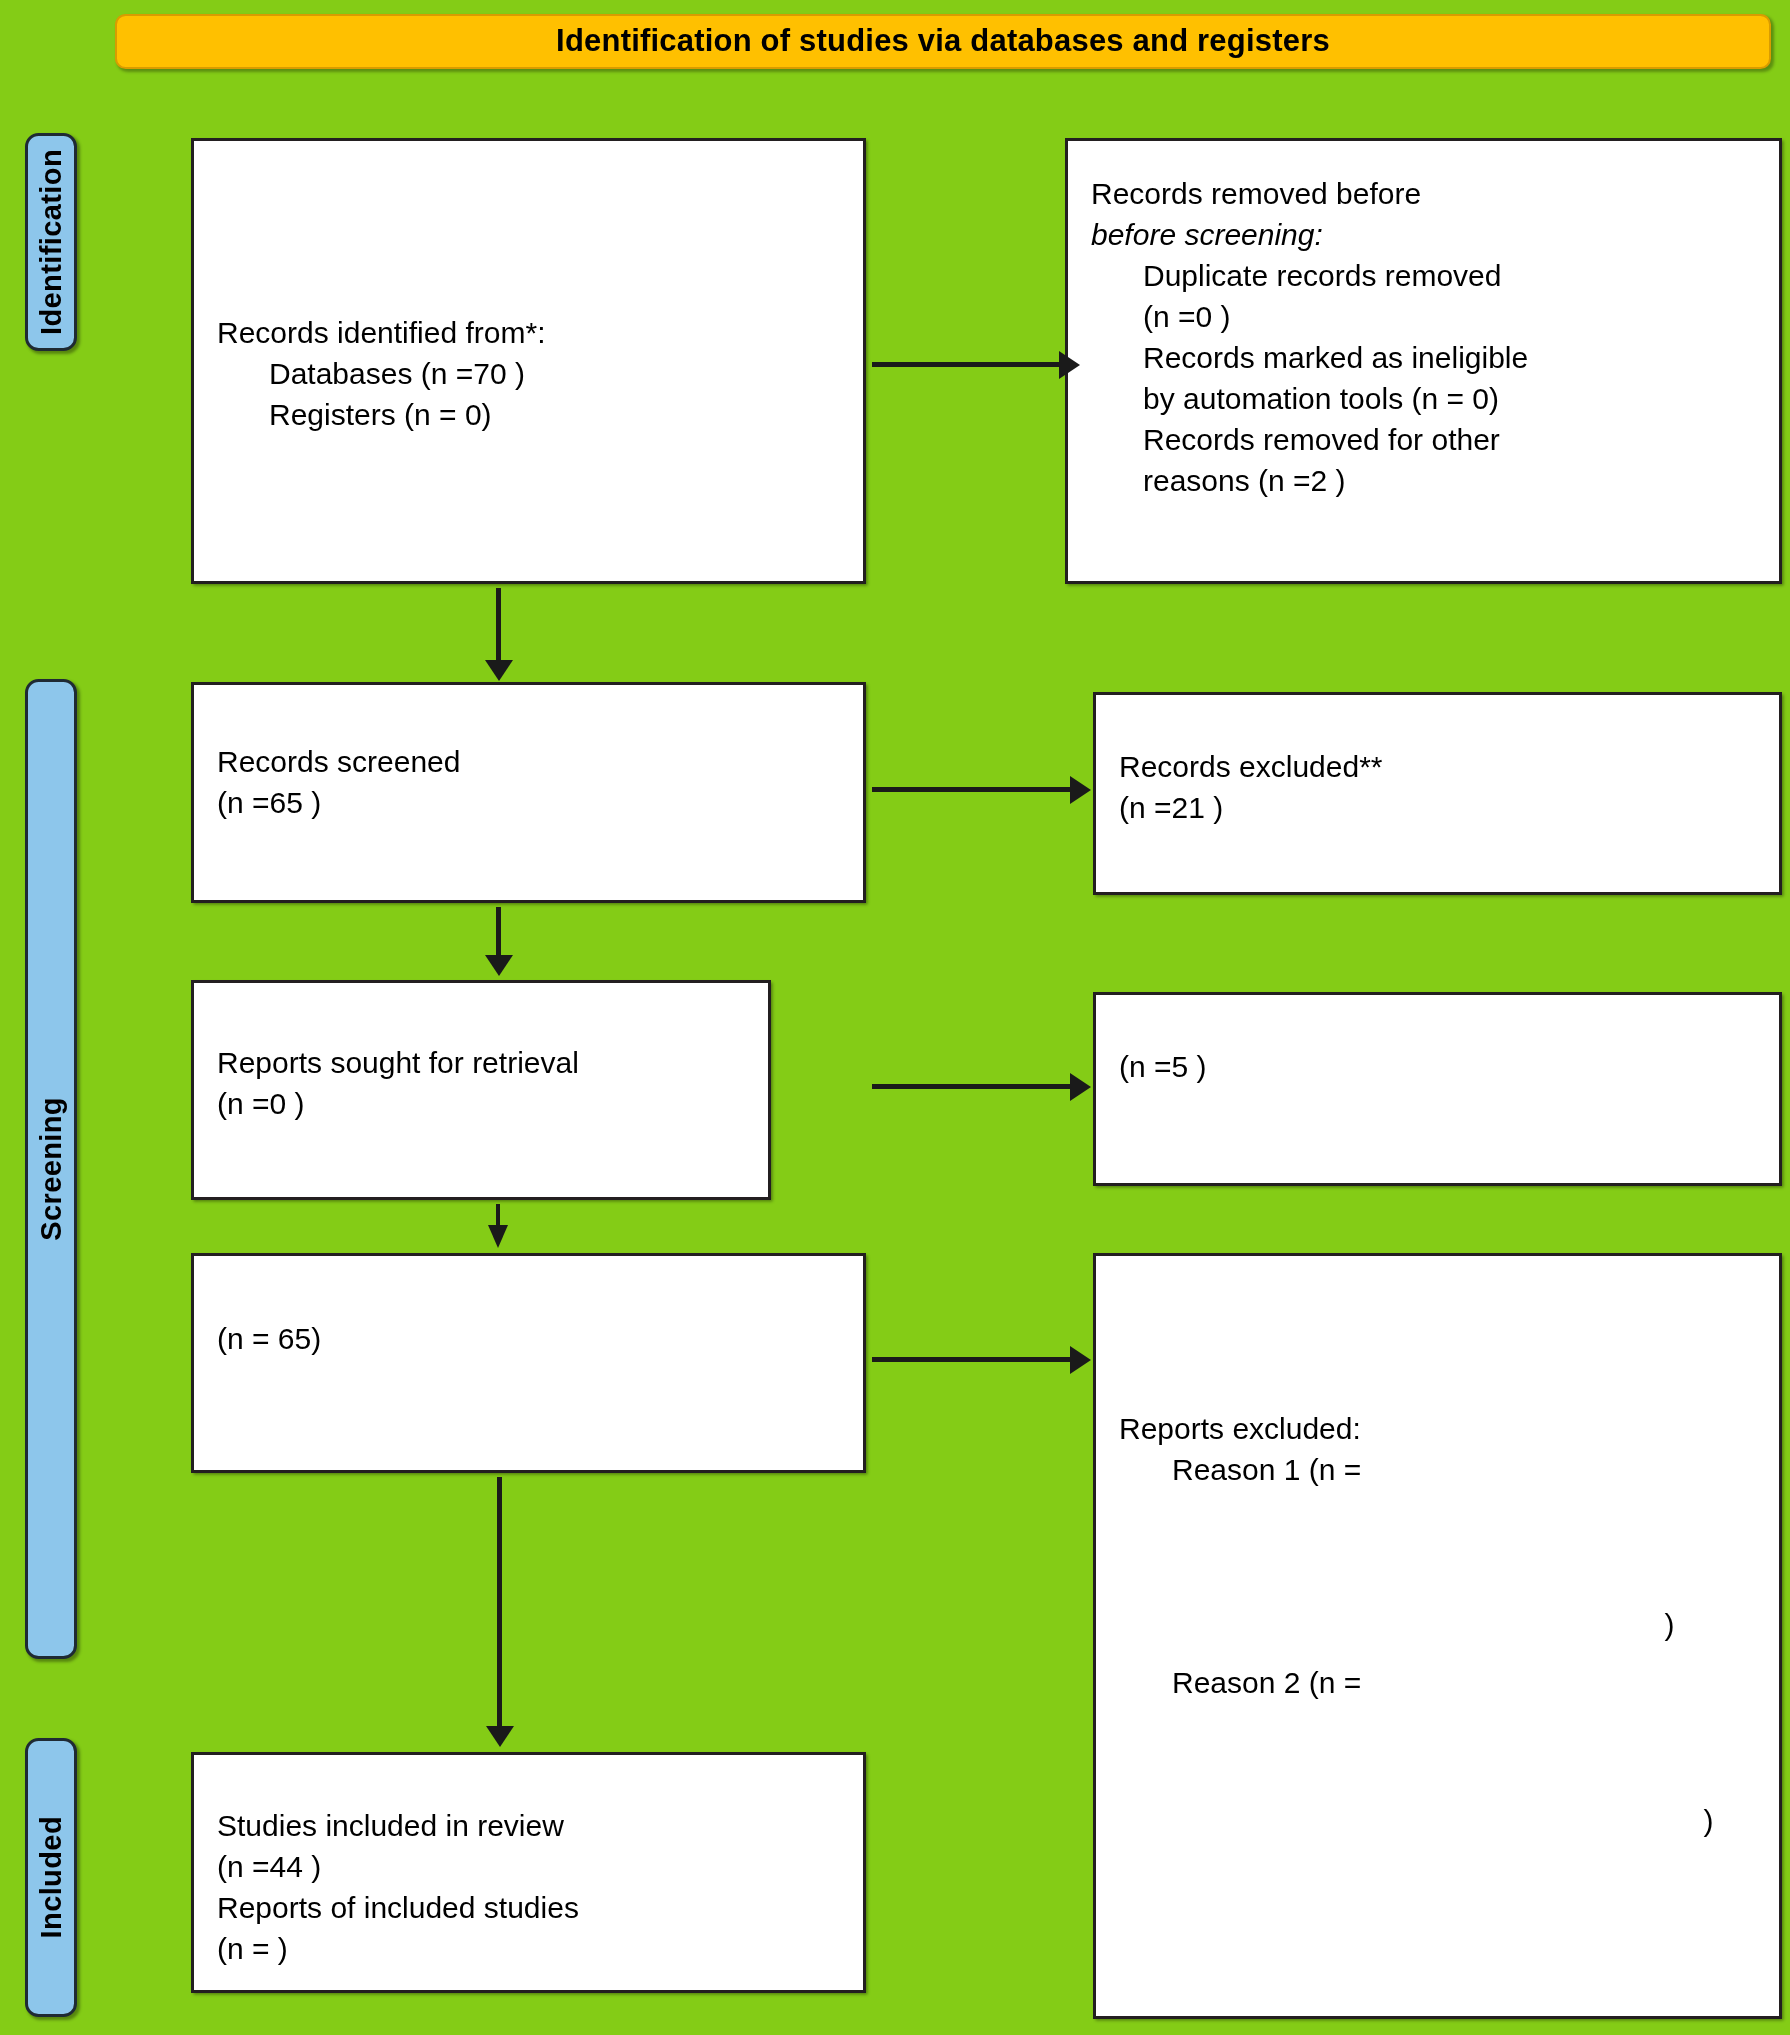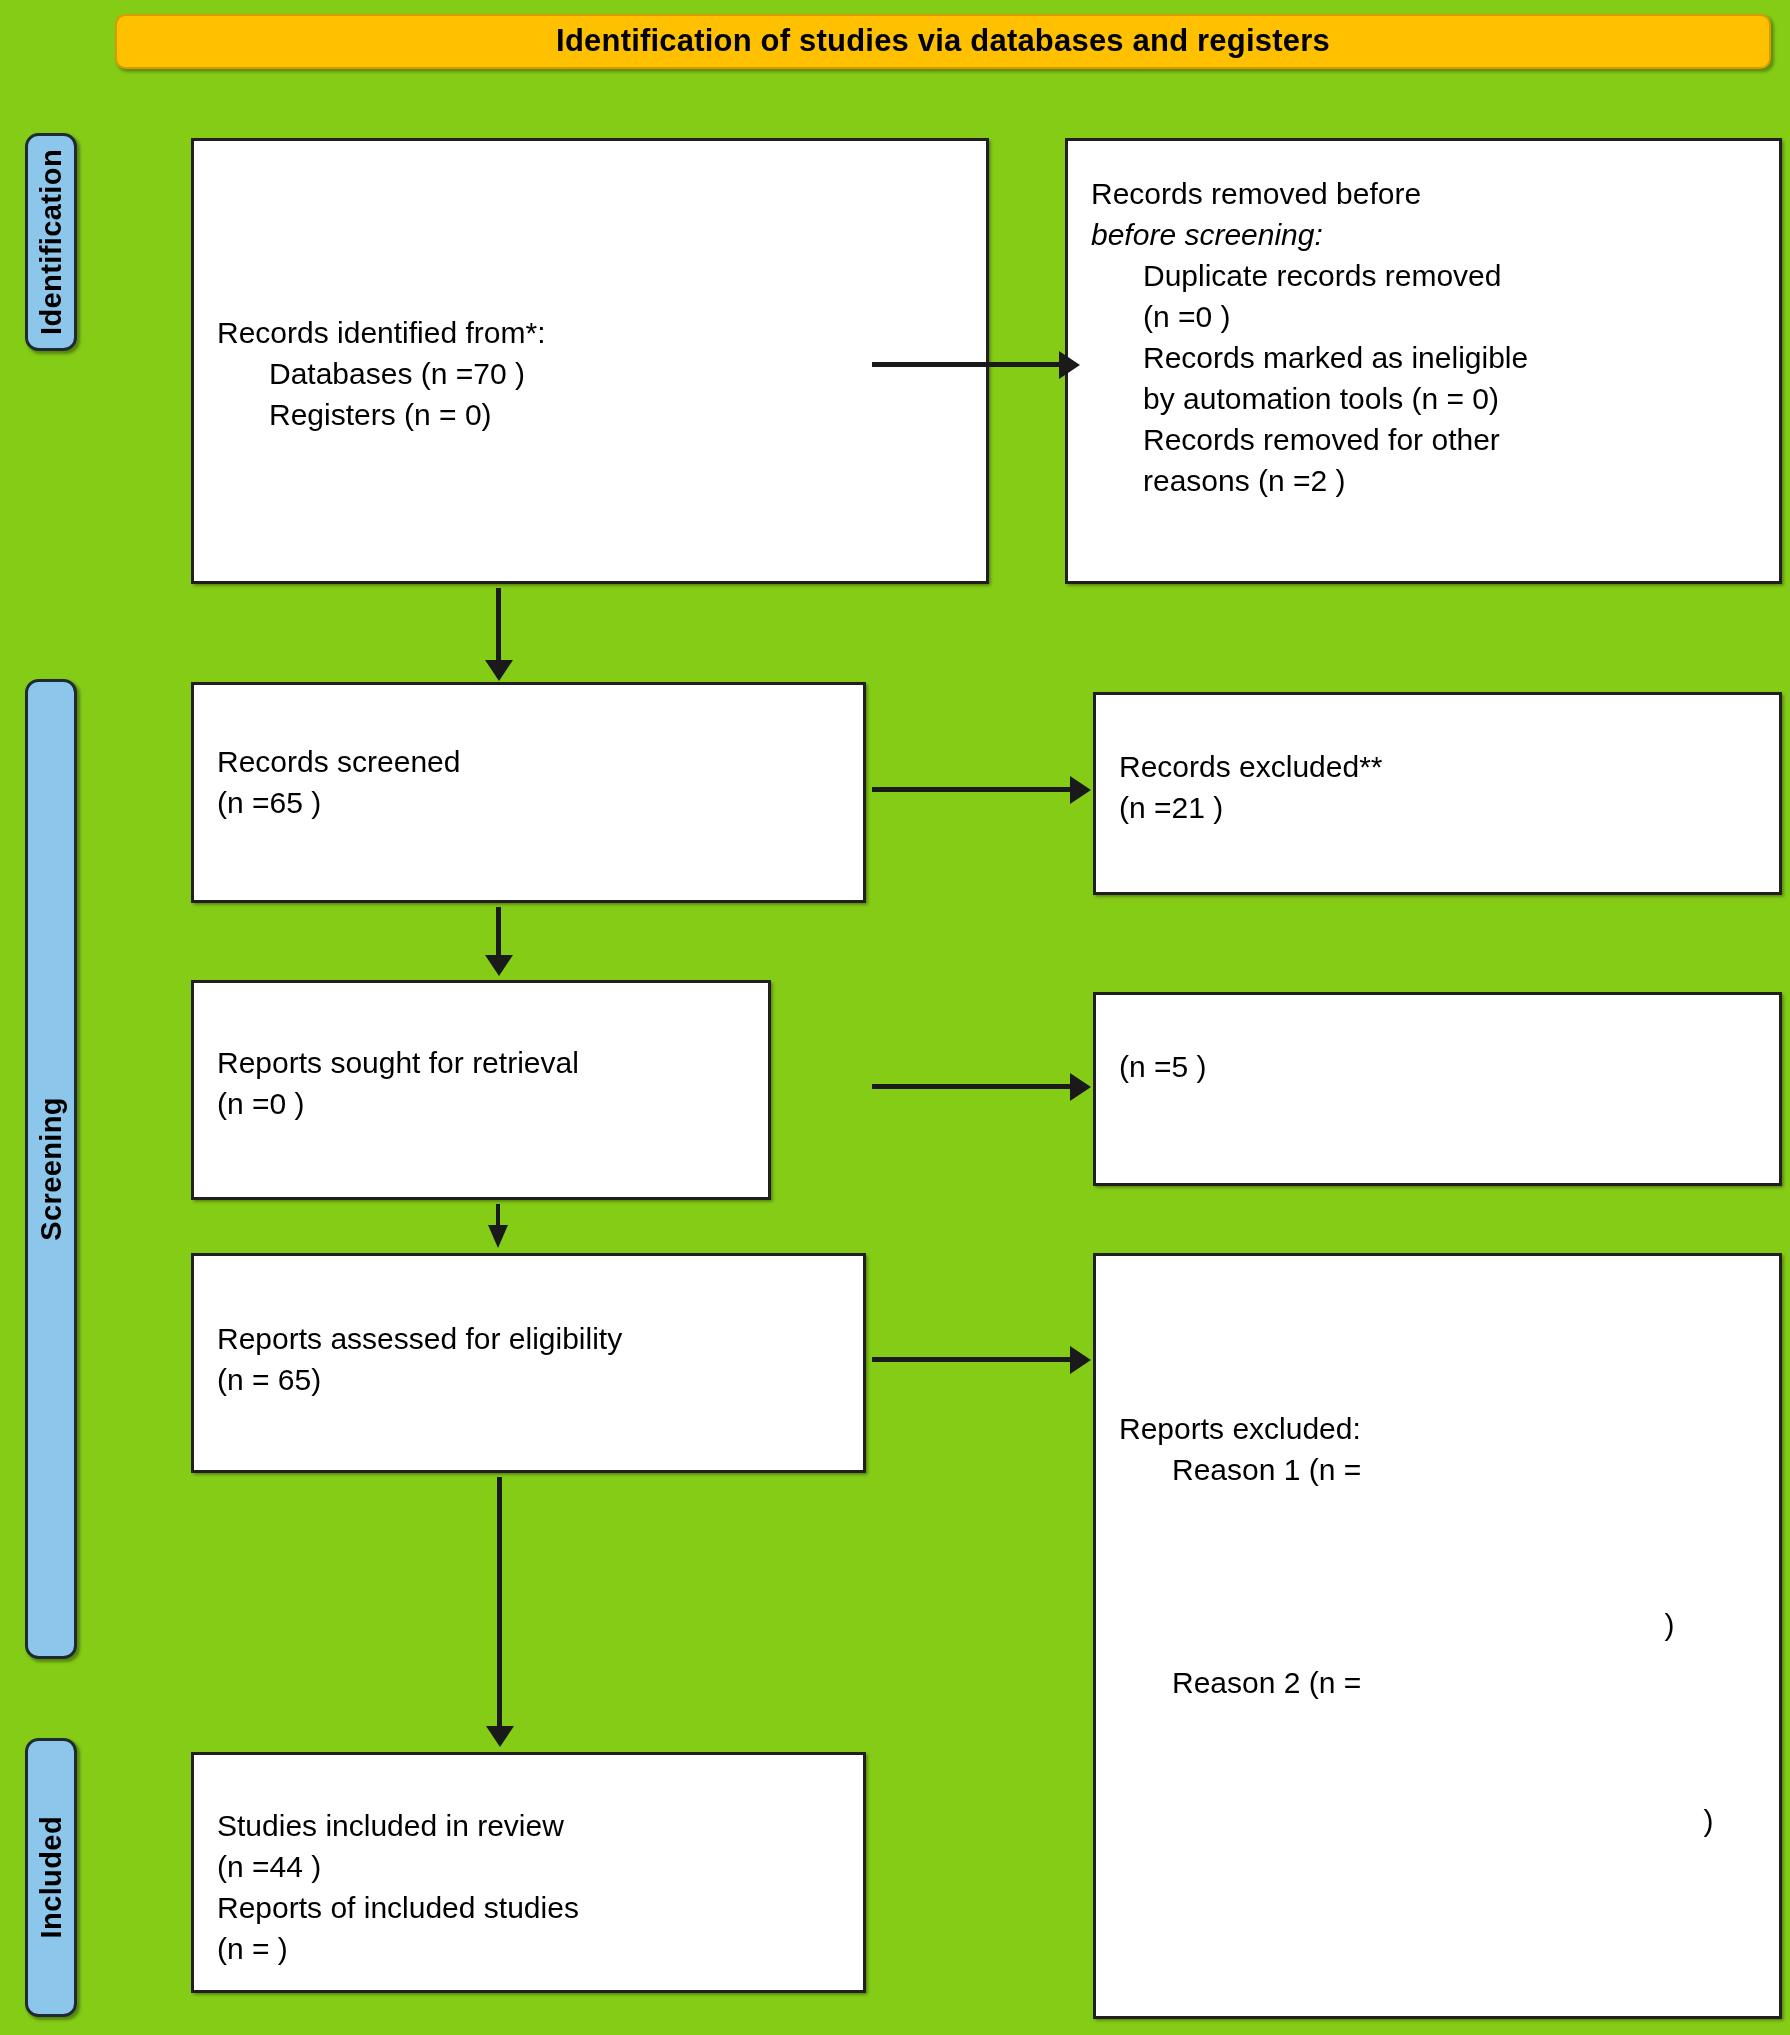--- a/index.html
+++ b/index.html
@@ -93,21 +93,21 @@
   }
   .line.indent { padding-left: 52px; }
   .line.ital { font-style: italic; }
   .line.right-paren {
     text-align: right;
     padding-right: 91px;
   }
   .line.reason-indent { padding-left: 53px; }
 
   
-  #box-identified        { left: 191px;  top: 138px;  width: 798px;  height: 446px; }
+  #box-identified        { left: 191px;  top: 138px;  width: 675px;  height: 446px; }
   #box-removed           { left: 1065px; top: 138px;  width: 717px;  height: 446px; }
   #box-screened          { left: 191px;  top: 682px;  width: 675px;  height: 221px; }
   #box-excluded          { left: 1093px; top: 692px;  width: 689px;  height: 203px; }
   #box-sought            { left: 191px;  top: 980px; width: 580px;  height: 220px; }
   #box-notretrieved      { left: 1093px; top: 992px; width: 689px;  height: 194px; }
   #box-assessed          { left: 191px;  top: 1253px; width: 675px;  height: 220px; }
   #box-reports-excluded  { left: 1093px; top: 1253px; width: 689px;  height: 766px; }
   #box-included-final    { left: 191px;  top: 1752px; width: 675px;  height: 241px; }
 
   
@@ -233,21 +233,20 @@
   </div>
 
   <div class="box" id="box-notretrieved">
     <div class="box-inner" id="text-notretrieved">
       <div class="line">(n =5 )</div>
     </div>
   </div>
 
   <div class="box" id="box-assessed">
     <div class="box-inner" id="text-assessed">
-      <div class="line">Reports assessed for eligibility</div>
       <div class="line">(n = 65)</div>
     </div>
   </div>
 
   <div class="box" id="box-reports-excluded">
     <div class="box-inner" id="text-reports-excluded">
       <div class="line">Reports excluded:</div>
       <div class="line reason-indent">Reason 1 (n =</div>
       <div class="line right-paren" style="margin-top:114px;">)</div>
       <div class="line reason-indent" style="margin-top:16.7px;">Reason 2 (n =</div>

